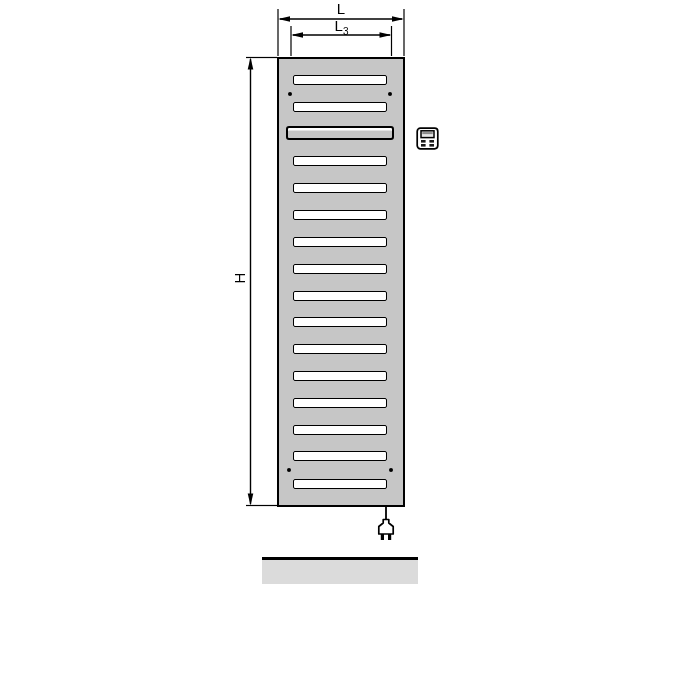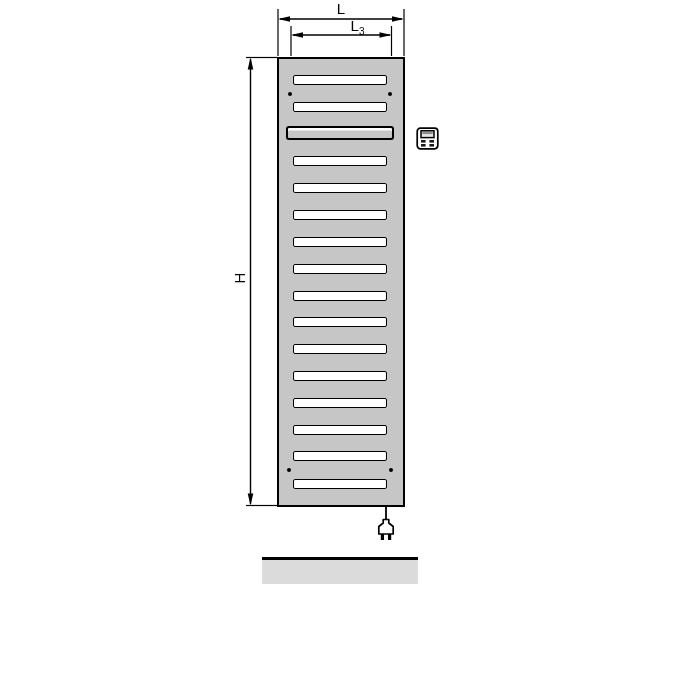--- a/index.html
+++ b/index.html
@@ -22,21 +22,21 @@
     box-sizing:border-box;
   }
   .slot.wide {
     left:7px; width:108px; height:14px; border-width:2.2px; border-radius:3px;
     background:#c6c6c6; box-shadow:inset 0 2.5px 0 #ffffff;
   }
   .screw-hole { position:absolute; width:4px; height:4px; border-radius:50%; background:#000; }
 
   .dim-label { position:absolute; font-size:15px; line-height:14px; }
   .label-L  { left:278px; top:2px;  width:126px; text-align:center; }
-  .label-L3 { left:307px; top:19px; width:101px; text-align:center; }
+  .label-L3 { left:291px; top:19px; width:101px; text-align:center; }
   .label-L3 sub { font-size:10px; line-height:0; }
   .label-H  {
     left:226px; top:264px; width:28px; height:28px;
     display:flex; align-items:center; justify-content:center;
     transform:rotate(-90deg);
   }
 
   .control-icon { position:absolute; left:416px; top:127px; }
 
   .floor {

